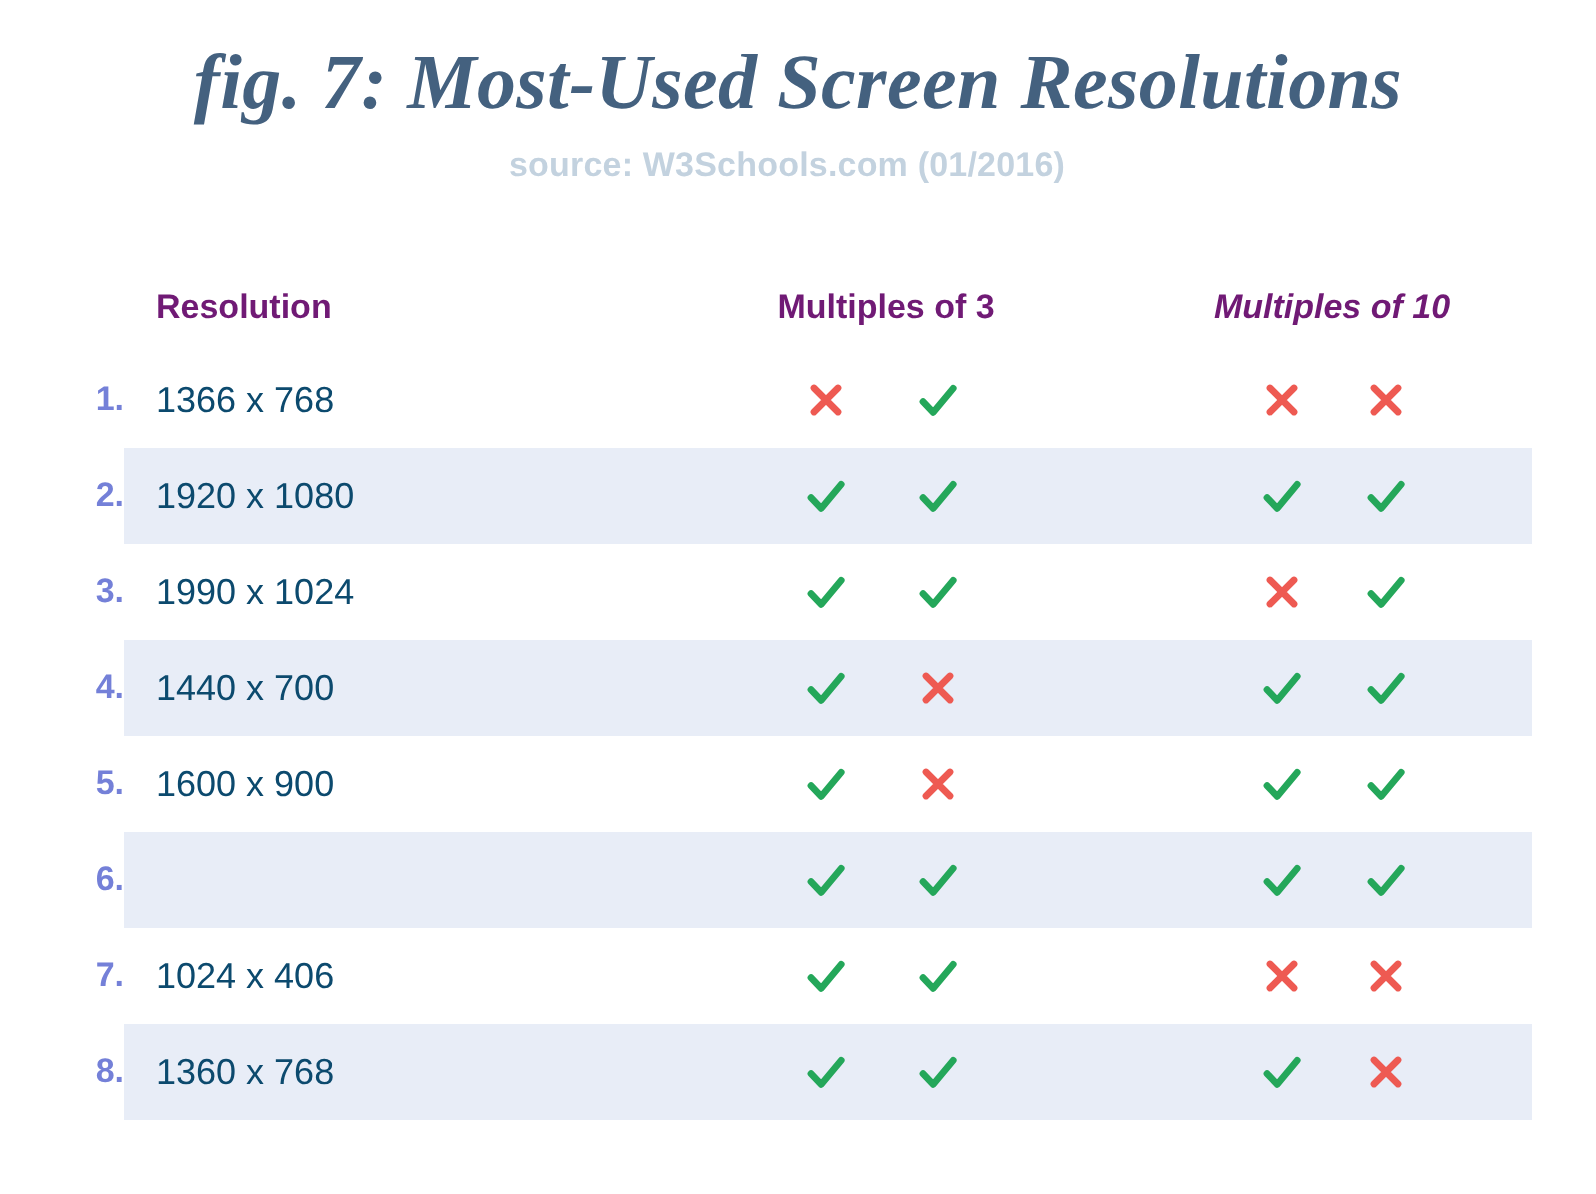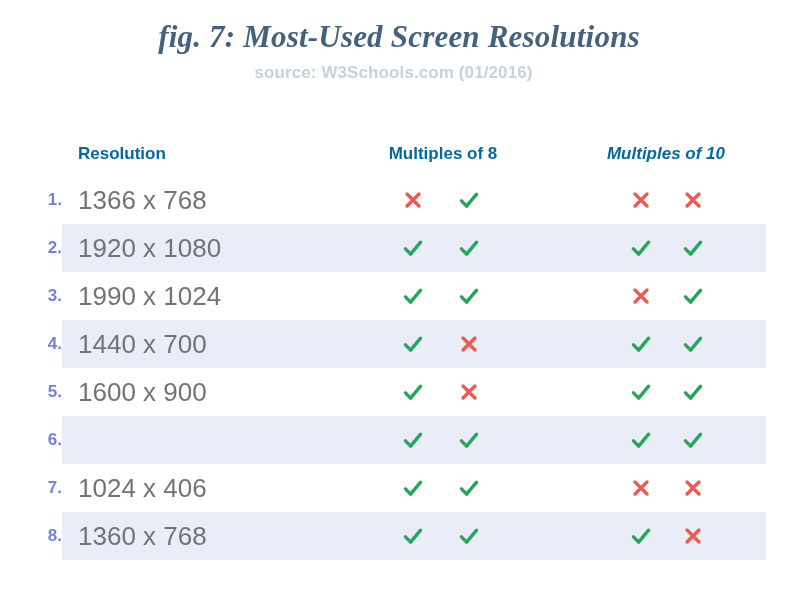--- a/index.html
+++ b/index.html
@@ -17,21 +17,21 @@
 
   
   .header {
     padding-top: 18px;
     text-align: center;
   }
   .fig-title {
     font-family: "Liberation Serif", serif;
     font-style: italic;
     font-weight: bold;
-    font-size: 31px;
+    font-size: 39px;
     color: #44617f;
     letter-spacing: 0.2px;
     line-height: 1.25;
     margin: 0;
   }
   .fig-subtitle {
     font-family: "Liberation Sans", sans-serif;
     font-weight: bold;
     font-size: 17px;
     color: #c3d2df;
@@ -76,22 +76,22 @@
     width: 46px;
     justify-content: flex-end;
     font-size: 17px;
     font-weight: bold;
     color: #7480d8;
   }
 
   .col-res {
     left: 78px;
     width: 280px;
-    font-size: 26px;
-    color: #737373;
+    font-size: 18px;
+    color: #0c4a6e;
   }
 
   
   .col-m8a  { left: 396px; width: 34px; justify-content: center; }
   .col-m8b  { left: 452px; width: 34px; justify-content: center; }
   .col-m10a { left: 624px; width: 34px; justify-content: center; }
   .col-m10b { left: 676px; width: 34px; justify-content: center; }
 
   
   .header-row {
@@ -99,21 +99,21 @@
     height: 44px;
   }
   .hcell {
     position: absolute;
     top: 0;
     height: 44px;
     display: flex;
     align-items: center;
     font-size: 17px;
     font-weight: bold;
-    color: #0369a1;
+    color: #701a75;
     white-space: nowrap;
   }
   .h-res  { left: 78px; }
   .h-m8   { left: 373px; width: 140px; justify-content: center; }
   .h-m10  { left: 592px; width: 148px; justify-content: center; font-style: italic; }
 
   
   .mark {
     display: block;
     width: 24px;
@@ -134,21 +134,21 @@
 
 <div class="header">
   <h1 class="fig-title">fig. 7: Most-Used Screen Resolutions</h1>
   <p class="fig-subtitle">source: W3Schools.com (01/2016)</p>
 </div>
 
 <div class="table-wrap">
 
   <div class="header-row">
     <div class="hcell h-res">Resolution</div>
-    <div class="hcell h-m8">Multiples of 8</div>
+    <div class="hcell h-m8">Multiples of 3</div>
     <div class="hcell h-m10">Multiples of 10</div>
   </div>
 
   <div id="rows-container">
       <div class="row">
         <div class="cell col-index">1.</div>
         <div class="cell col-res">1366 x 768</div>
         <div class="cell col-m8a">
           <span class="mark mark-cross">
             <svg viewBox="0 0 24 24" xmlns="http://www.w3.org/2000/svg">

